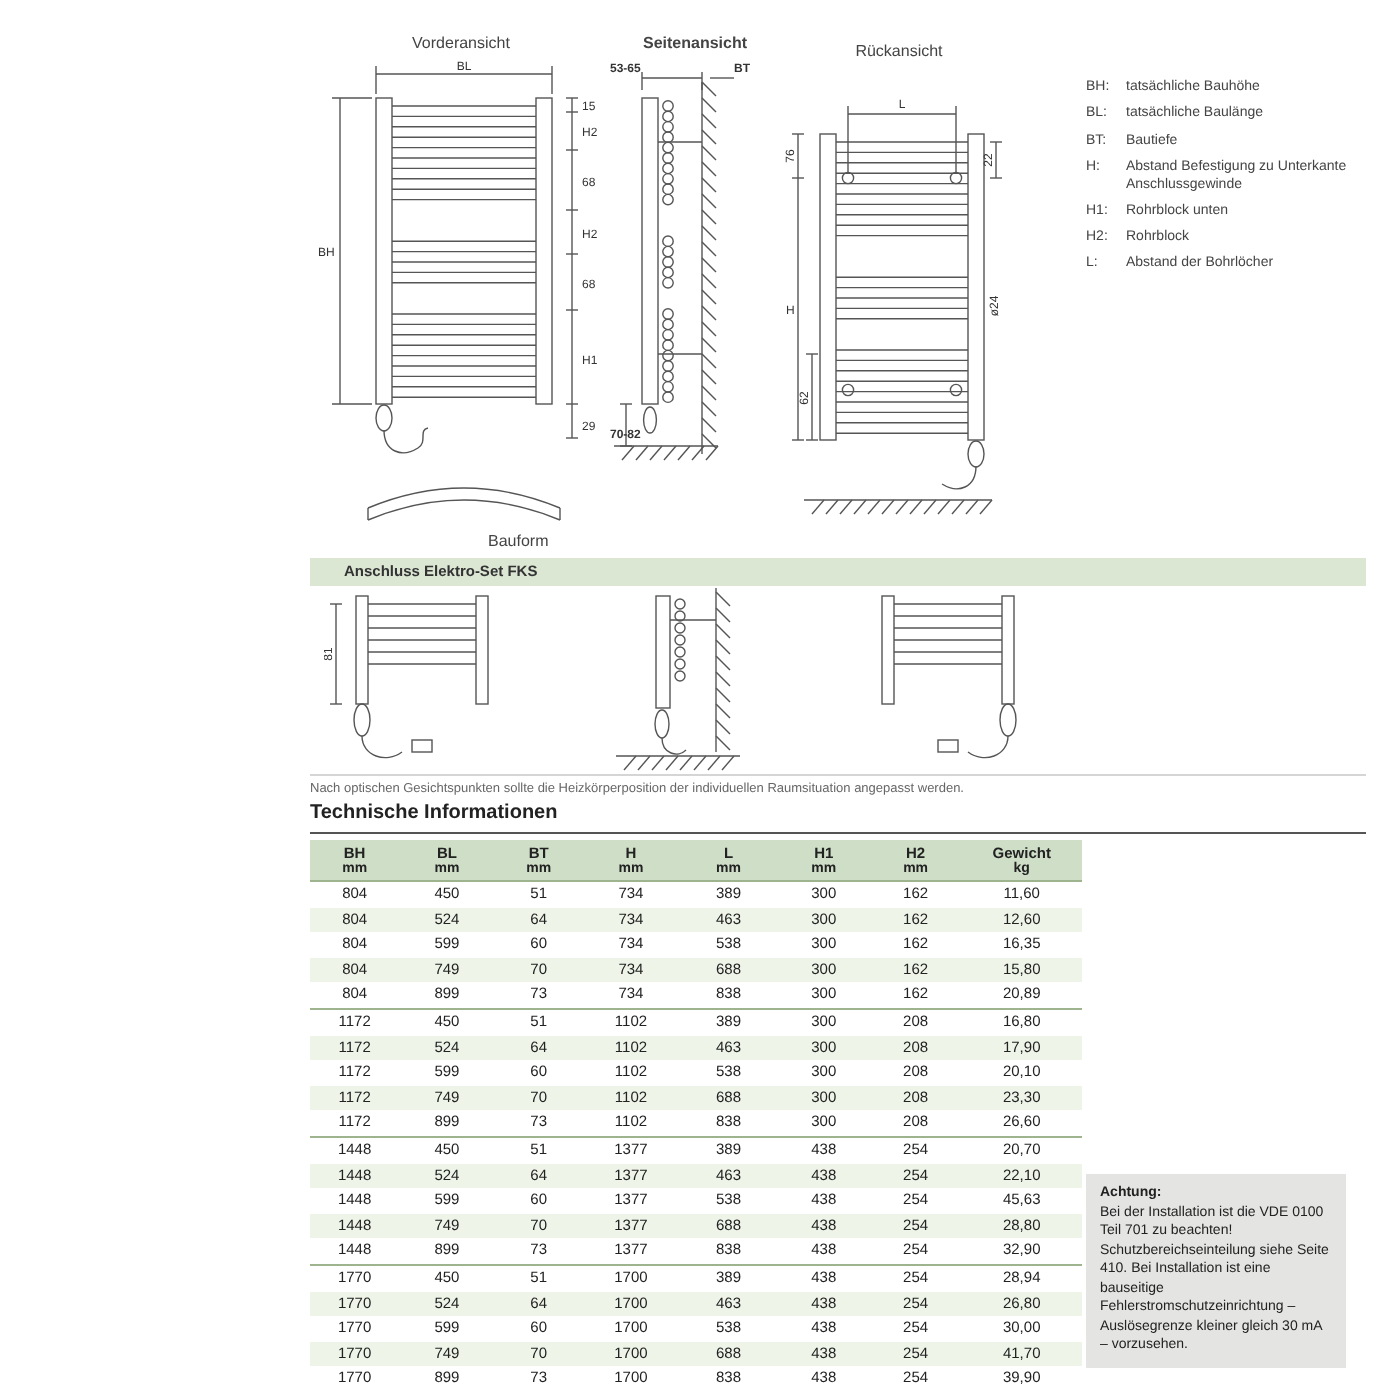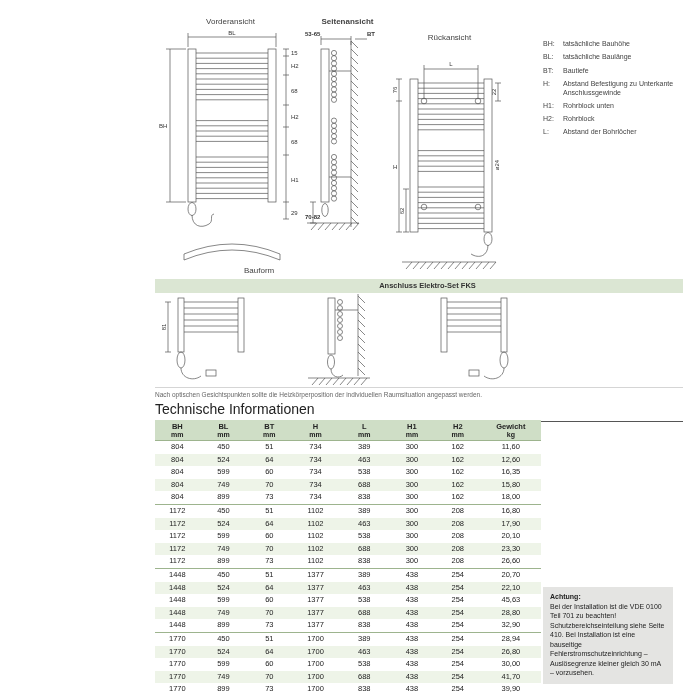--- a/index.html
+++ b/index.html
@@ -14,27 +14,27 @@
   .bauform-icon{position:absolute;left:180px;top:230px;}
   .bauform-label{position:absolute;left:200px;top:266px;font-size:8px;color:#444;margin-left:44px;}
   
   .legend{position:absolute;left:543px;top:40px;width:150px;font-size:7px;color:#444;}
   .legend-item{display:flex;margin-bottom:4.5px;}
   .legend-key{width:20px;flex-shrink:0;}
   .legend-value{flex:1;line-height:1.25;}
   
   .section-bar{position:absolute;left:155px;top:279px;width:528px;height:14px;
     background:var(--section-bar,#dbe6d3);font-size:7.5px;font-weight:bold;
-    line-height:14px;padding-left:17px;box-sizing:border-box;color:#333;text-align:center;}
+    line-height:14px;padding-left:17px;box-sizing:border-box;color:#333;}
   .elektro-drawing{position:absolute;top:294px;}
   .rule{position:absolute;left:155px;top:387px;width:528px;border-top:1px solid #d5d5d5;}
   .elektro-note{position:absolute;left:155px;top:391px;width:430px;font-size:6.5px;color:#666;}
   
-  .tech-title{position:absolute;left:155px;top:401px;width:528px;font-size:14px;
-    font-weight:normal;color:#222;padding-bottom:4px;border-bottom:1px solid #555;}
+  .tech-title{position:absolute;left:155px;top:401px;width:528px;font-size:10px;
+    font-weight:bold;color:#222;padding-bottom:4px;border-bottom:1px solid #555;}
   .tech-table{position:absolute;left:155px;top:420px;width:386px;border-collapse:collapse;
     font-size:7.5px;color:#222;}
   .tech-table th{background:var(--table-header,#cfdec6);font-weight:bold;text-align:center;
     padding:2px 2px;vertical-align:top;}
   .tech-table th .h-unit{font-weight:bold;font-size:7px;}
   .tech-table td{text-align:center;padding:0 2px;height:12.6px;line-height:12.6px;}
   .tech-table tr.alt{background:var(--row-stripe,#eef4e8);}
   .tech-table tr.group-start td{border-top:1px solid #9db48e;}
   .tech-table thead tr{border-bottom:1px solid #9db48e;}
   .tech-table th:nth-child(1){width:44px}.tech-table th:nth-child(2){width:48px}
@@ -187,21 +187,21 @@
           <line x1="13" y1="203" x2="19" y2="196"></line>
           <line x1="20" y1="203" x2="26" y2="196"></line>
           <line x1="27" y1="203" x2="33" y2="196"></line>
           <line x1="34" y1="203" x2="40" y2="196"></line>
           <line x1="41" y1="203" x2="47" y2="196"></line>
           <line x1="48" y1="203" x2="54" y2="196"></line>
         </g>
     </svg>
   </div>
 
-  <div class="view" style="left:392px;top:32px;width:115px;gap:14px;">
+  <div class="view" style="left:392px;top:20px;width:115px;gap:14px;">
     <div class="view-title">Rückansicht</div>
     <svg class="drawing" viewBox="0 0 115 215" width="115" height="215">
       <line x1="32" y1="12" x2="86" y2="12"></line>
       <line x1="32" y1="8" x2="32" y2="42"></line>
         <line x1="86" y1="8" x2="86" y2="42"></line>
       <text x="59" y="9" text-anchor="middle">L</text>
       <rect x="18" y="22" width="8" height="153"></rect>
       <rect x="92" y="22" width="8" height="153"></rect>
       <g id="rear-rungs">
           <line x1="26" y1="26.0" x2="92" y2="26.0"></line>
@@ -472,21 +472,21 @@
           <td>15,80</td>
         </tr>
         <tr>
           <td>804</td>
           <td>899</td>
           <td>73</td>
           <td>734</td>
           <td>838</td>
           <td>300</td>
           <td>162</td>
-          <td>18,00</td>
+          <td>20,89</td>
         </tr>
         <tr class="group-start">
           <td>1172</td>
           <td>450</td>
           <td>51</td>
           <td>1102</td>
           <td>389</td>
           <td>300</td>
           <td>208</td>
           <td>16,80</td>

